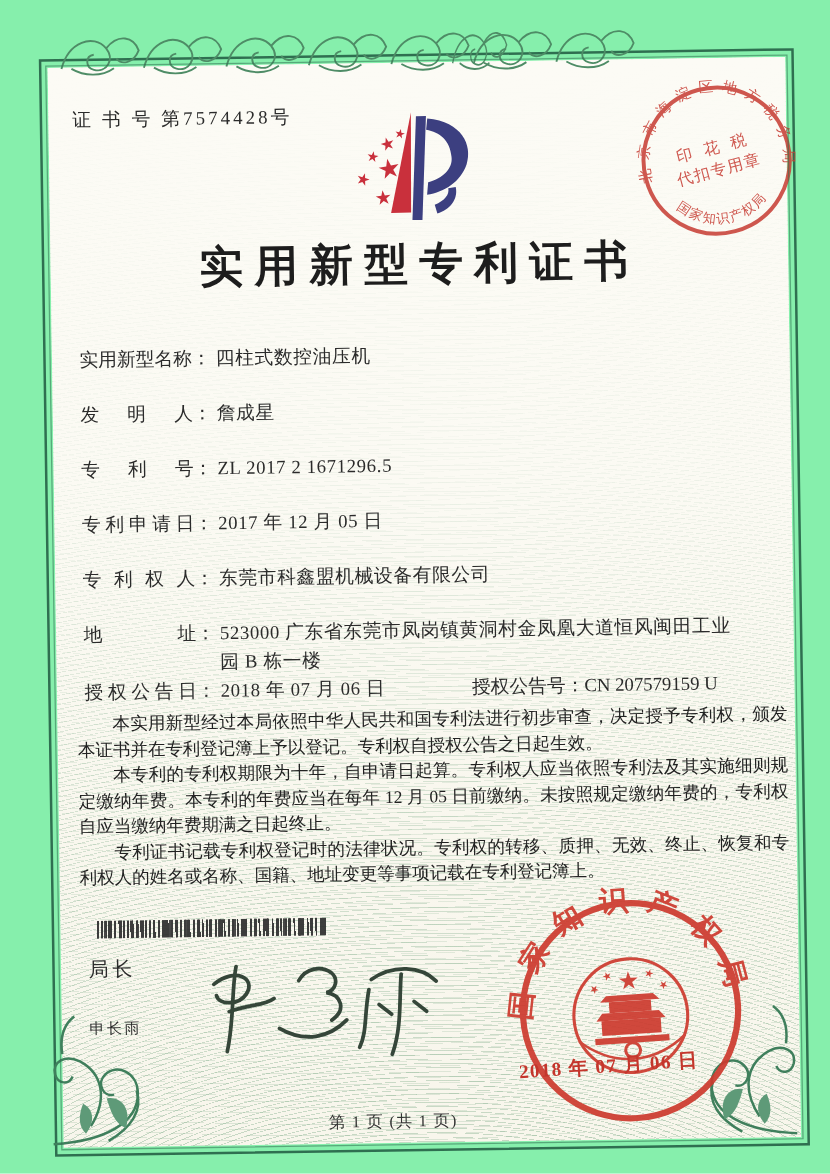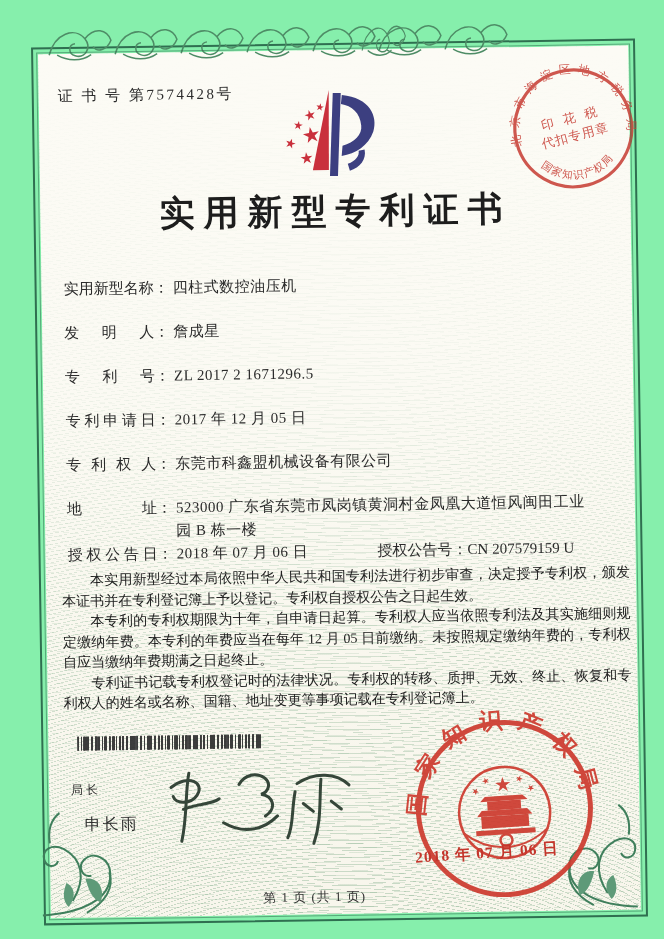--- a/index.html
+++ b/index.html
@@ -50,22 +50,22 @@
   .paras{left:21px;top:522px;width:568px;font-size:14px;line-height:20.5px;text-align:justify;color:#222;}
   .paras p{margin:0;text-indent:2em;}
   .barcode{
     left:34px;top:688px;width:184px;height:14px;
     background-image:
       repeating-linear-gradient(90deg,#2e2e2e 0 1.5px,transparent 1.5px 3.5px),
       repeating-linear-gradient(90deg,#2e2e2e 0 2px,transparent 2px 9px),
       repeating-linear-gradient(90deg,transparent 0 6px,#3a3a3a 6px 7.5px,transparent 7.5px 13px);
     opacity:.92;
   }
-  .officer-title{left:27px;top:733px;font-size:12px;letter-spacing:3px;}
-  .officer-name{left:40px;top:766px;font-size:16px;letter-spacing:2px;}
+  .officer-title{left:27px;top:717px;font-size:16px;letter-spacing:3px;}
+  .officer-name{left:27px;top:766px;font-size:12px;letter-spacing:2px;}
   .signature{left:115px;top:710px;width:205px;height:98px;}
   .main-seal{left:366px;top:672px;width:188px;height:188px;}
   .seal-date{
     left:370px;top:800px;font-size:15.5px;letter-spacing:1px;color:#c4362c;
     transform:rotate(-3deg);font-weight:bold;white-space:nowrap;
   }
   .footer{left:169px;top:843px;width:200px;text-align:center;font-size:13px;letter-spacing:1px;color:#333;}
   .top-band{left:14px;top:-28px;width:496px;height:46px;}
   .corner{width:100px;height:112px;}
   .corner-br{left:496px;top:758px;}

